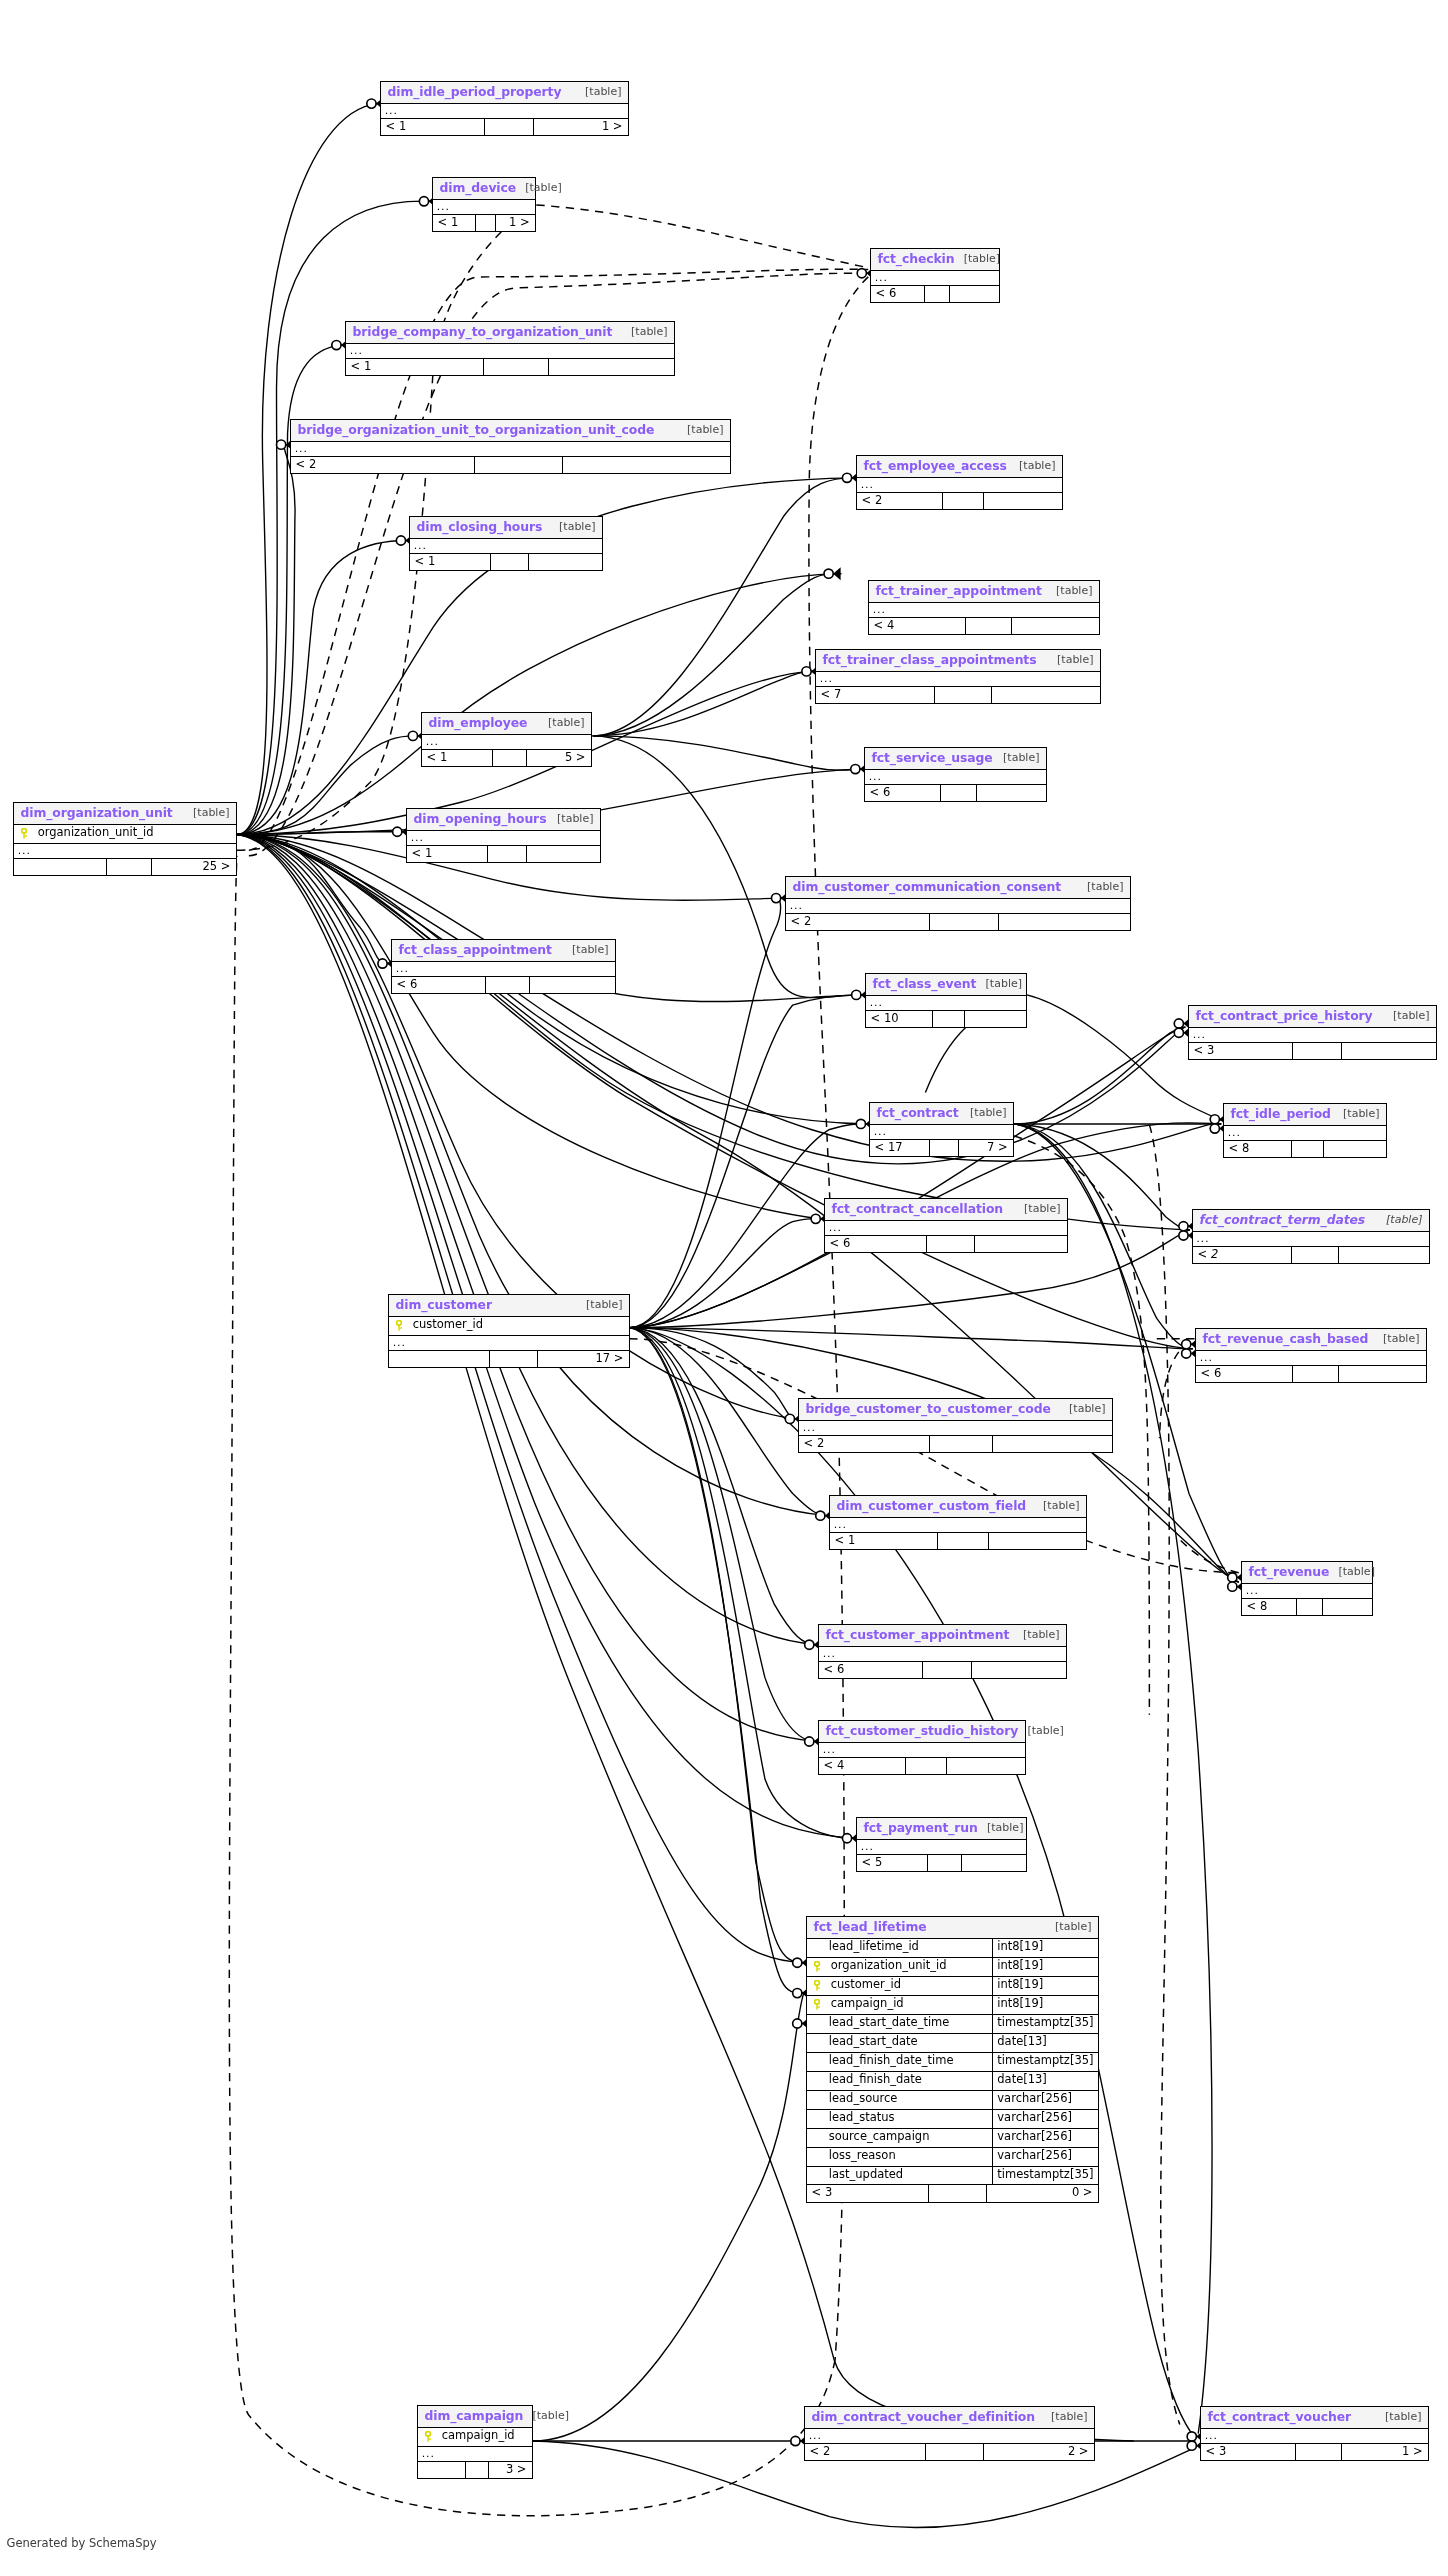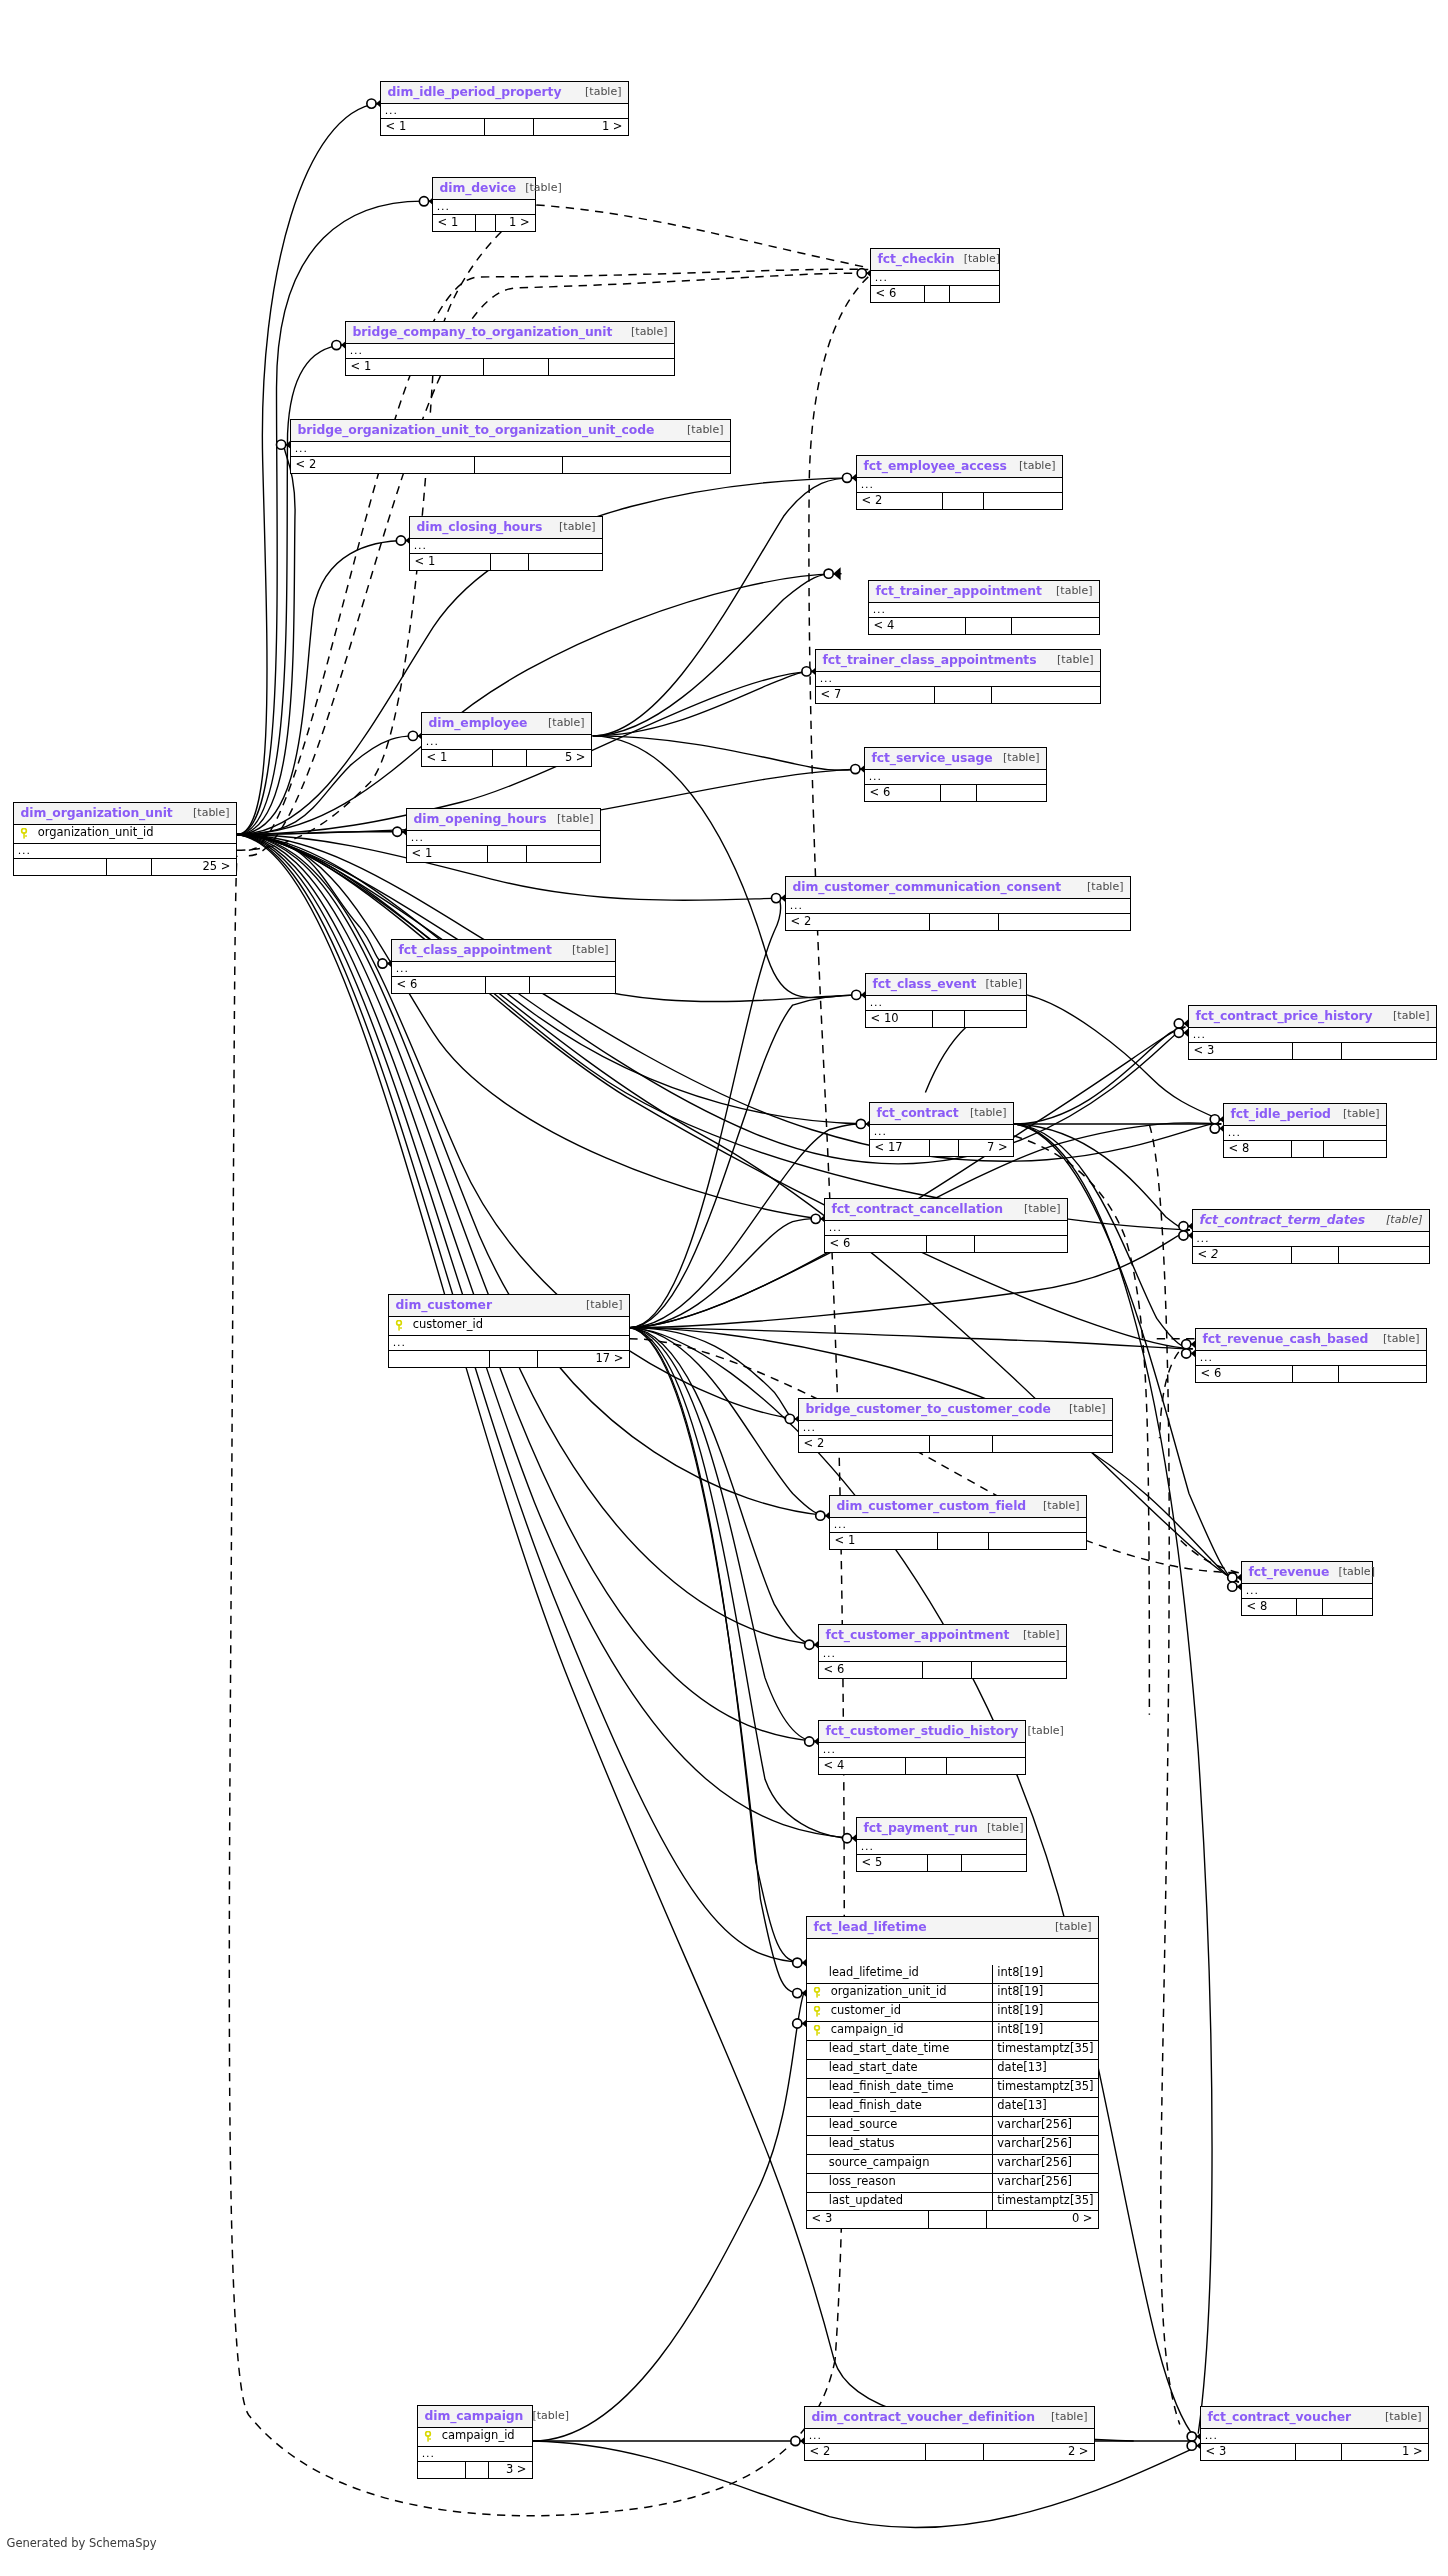--- a/index.html
+++ b/index.html
@@ -706,21 +706,21 @@
           <div class="tn-f2"></div>
           <div class="tn-f3"></div>
         </div>
       </div>
       <div class="table-node" style="left: 806px; top: 1916px; width: 293px;">
         <div class="tn-header">
           <span class="tn-name">fct_lead_lifetime</span>
           <span class="tn-tag">[table]</span>
         </div>
         <div class="tn-body">
-          <div class="tn-row detail" style="display: flex; align-items: flex-end; margin-top: 26px;">
+          <div class="tn-row detail" style="display: flex; align-items: flex-end;">
             <span class="tn-cell-key"></span>
             <span class="tn-cell-col">lead_lifetime_id</span>
             <span class="tn-cell-type">int8[19]</span>
           </div>
           <div class="tn-row detail pk-row" style="display: flex; align-items: stretch;">
             <span class="tn-cell-key">
               <svg viewBox="0 0 11 12" width="10" height="11" aria-hidden="true">
                 <circle cx="5.5" cy="3" r="2.6" fill="none" stroke="#d9d900" stroke-width="1.8"></circle>
                 <rect x="4.7" y="4.6" width="1.7" height="7" fill="#d9d900"></rect>
                 <rect x="6.4" y="8.0" width="2.4" height="1.5" fill="#d9d900"></rect>

